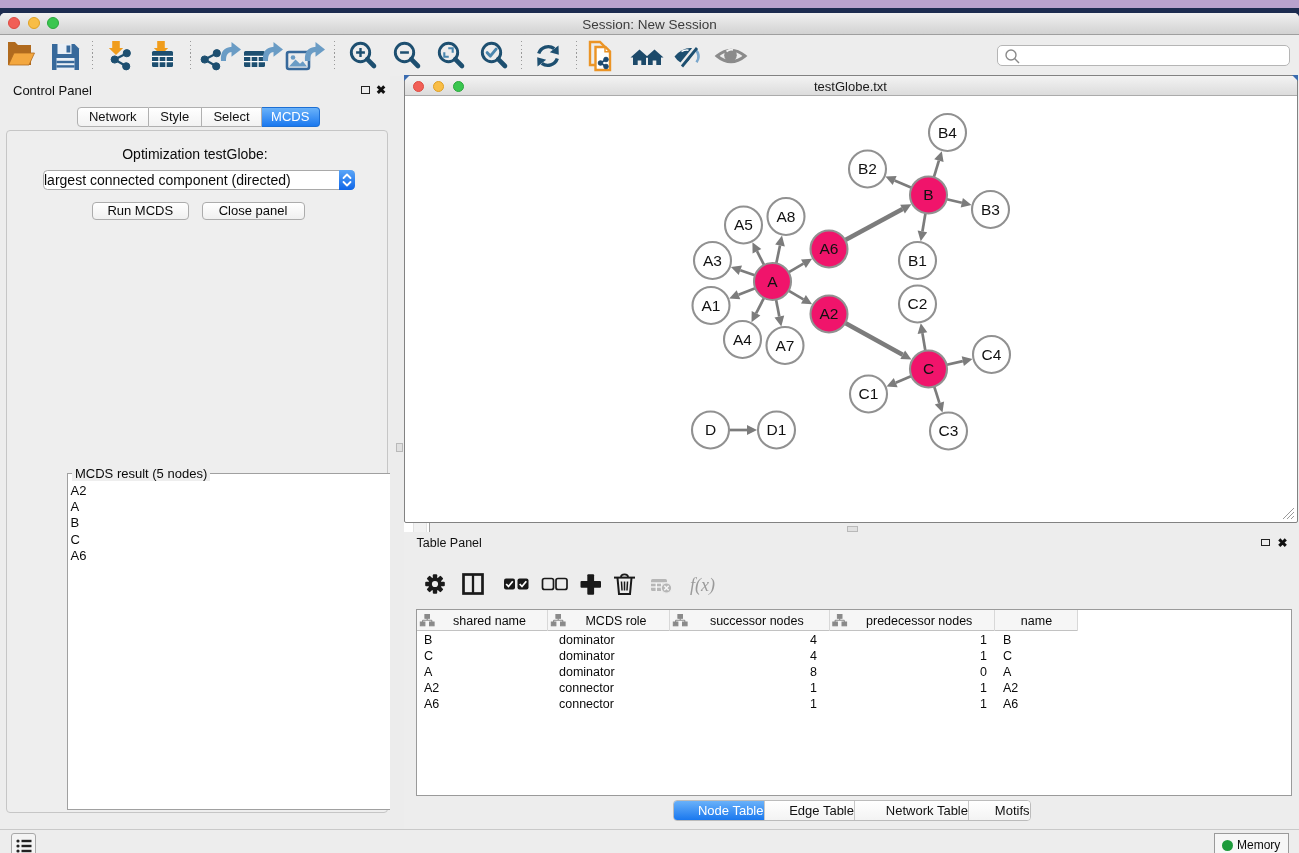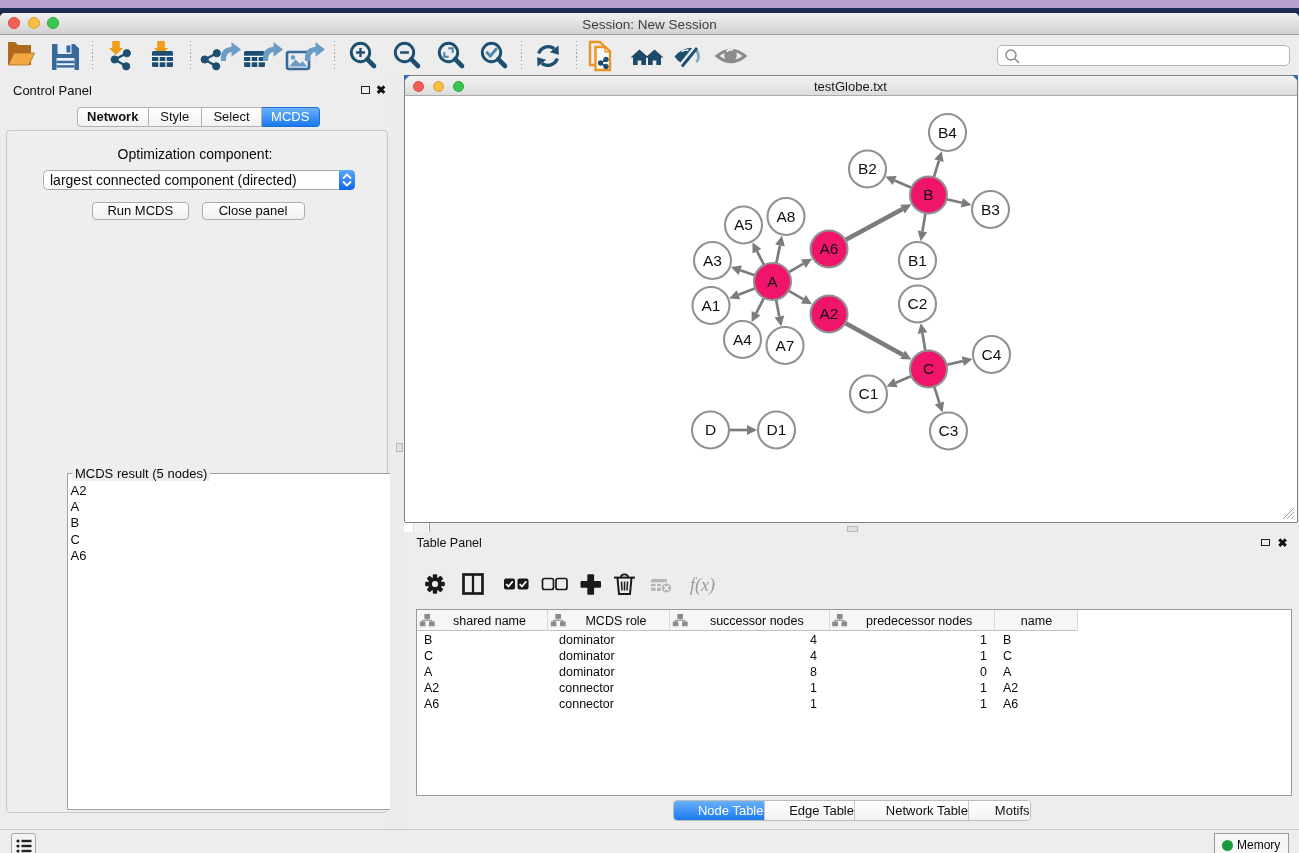--- a/index.html
+++ b/index.html
@@ -18,25 +18,25 @@
 #toolbar > svg { position:absolute; top:0; left:0; }
 .sep { position:absolute; top:5px; height:30px; width:1px; background:repeating-linear-gradient(to bottom,#9a9a9a 0 1.3px,rgba(0,0,0,0) 1.3px 3.8px); }
 #searchbox { position:absolute; left:997px; top:9px; width:293px; height:21px; background:#fff; border:1px solid #b5b5b5; border-radius:5px; }
 
 #cp { position:absolute; left:0; top:62.5px; width:390px; height:755px; background:#ededed; }
 #cp .hdr { position:absolute; left:13px; top:7px; font-size:13px; color:#111; }
 .minbox { position:absolute; width:9px; height:7.5px; border:1.5px solid #222; }
 .closex { position:absolute; font-size:12px; font-weight:bold; color:#111; }
 #cp-tabs { position:absolute; left:77px; top:31.5px; height:19.5px; display:flex; font-size:13px; }
 #cp-tabs div { border:1px solid #b0b0b0; border-left:none; background:linear-gradient(#ffffff,#f2f2f2); color:#111; text-align:center; line-height:18px; }
-#cp-tabs div:first-child { border-left:1px solid #b0b0b0; border-radius:4px 0 0 4px;font-weight:bold; }
+#cp-tabs div:first-child { border-left:1px solid #b0b0b0; border-radius:4px 0 0 4px; }
 #cp-tabs div.sel { background:linear-gradient(#6ab2f9,#1a78ef); color:#fff; border-color:#1c6fd4; border-radius:0 4px 4px 0; }
 #cp-pane { position:absolute; left:6px; top:54.5px; width:382px; height:683px; background:#eeeeee; border:1px solid #c6c6c6; border-radius:4px; }
 #cp .optlabel { position:absolute; left:0; width:390px; top:70px; text-align:center; font-size:14px; color:#0a0a0a; }
-#cp-select { position:absolute; left:43px; top:94px; width:311.5px; height:20px; background:#fff; border:1px solid #a9a9a9; border-radius:4.5px; font-size:14px; color:#0a0a0a; line-height:18px; padding-left:6px; }
+#cp-select { position:absolute; left:43px; top:94px; width:311.5px; height:20px; background:#fff; border:1px solid #a9a9a9; border-radius:4.5px; font-size:14px; color:#0a0a0a; line-height:18px; padding-left:0; }
 #cp-select .cap { position:absolute; right:-1px; top:-1px; width:16px; height:20px; background:linear-gradient(#5aa6f8,#0f66e8); border-radius:0 4.5px 4.5px 0; }
 #cp-select .cap svg { position:absolute; left:2px; top:2px; }
 .btn { position:absolute; height:17.5px; background:linear-gradient(#ffffff,#f0f0f0); border:1px solid #acacac; border-radius:4px; font-size:13px; color:#0a0a0a; text-align:center; line-height:15.5px; }
 #groupbox { position:absolute; left:19px; top:397px; width:362.5px; height:337px; border:1px solid #a0a0a0; background:#fff;margin-left:48px; }
 #groupbox .gtitle { position:absolute; left:4px; top:-8px; background:#eeeeee; padding:0 3px; font-size:13px; color:#0a0a0a; }
 #groupbox .names { position:absolute; left:2.5px; top:9px; font-size:13px; color:#0a0a0a; line-height:16.4px; }
 #groupbox .vtrack { position:absolute; right:2px; top:6px; width:14px; height:312px; background:#f2f2f2; border:1px solid #e2e2e2; }
 #vsplit { position:absolute; left:390px; top:62.5px; width:13.5px; height:755px; background:#ececec; }
 #vsplit .grip { position:absolute; left:5.5px; top:367.5px; width:7px; height:9px; background:#e0e0e0; border:1px solid #b9b9b9; }
 
@@ -219,21 +219,21 @@
     <div class="hdr">Control Panel</div>
     <div class="minbox" style="left:361px; top:10.5px;"></div>
     <div class="closex" style="left:376px; top:7px;">✖</div>
     <div id="cp-pane"></div>
     <div id="cp-tabs">
       <div style="width:71.5px">Network</div>
       <div style="width:53.5px">Style</div>
       <div style="width:60px">Select</div>
       <div class="sel" style="width:57.5px">MCDS</div>
     </div>
-    <div class="optlabel">Optimization component:</div>
+    <div class="optlabel">Optimization testGlobe:</div>
     <div id="cp-select">largest connected component (directed)
       <div class="cap">
           <svg width="12" height="16">
             <path d="M2.5 6 L6 2.5 L9.5 6" fill="none" stroke="#fff" stroke-width="1.8" stroke-linecap="round" stroke-linejoin="round"></path>
             <path d="M2.5 10 L6 13.5 L9.5 10" fill="none" stroke="#fff" stroke-width="1.8" stroke-linecap="round" stroke-linejoin="round"></path>
           </svg>
         </div>
     </div>
     <div class="btn" style="left:92px; top:126.5px; width:96.5px;">Run MCDS</div>
     <div class="btn" style="left:201.5px; top:126.5px; width:103px;">Close panel</div>

